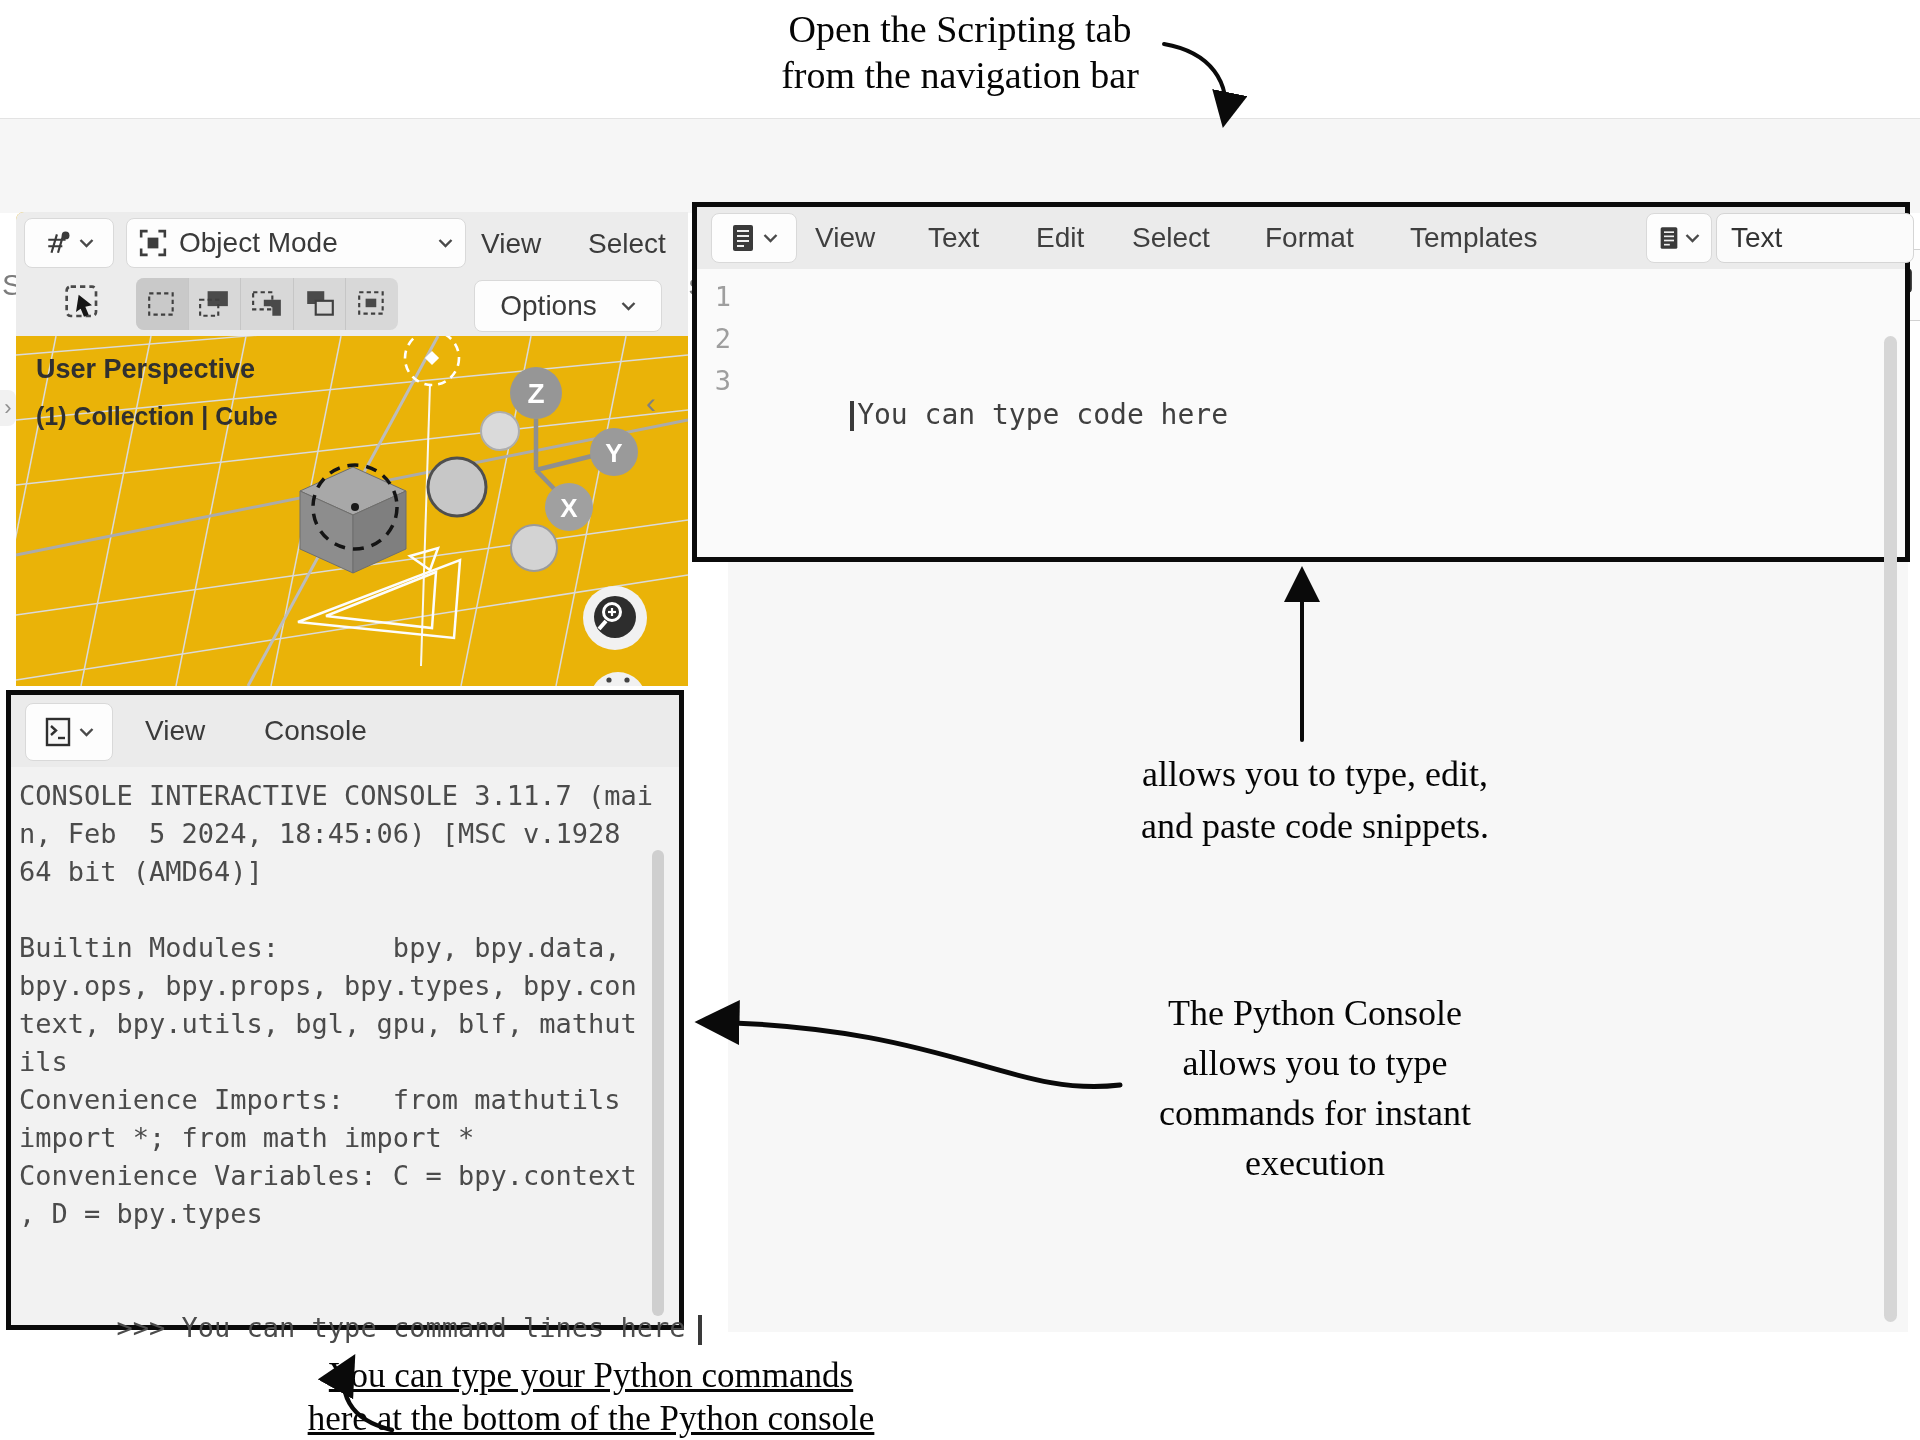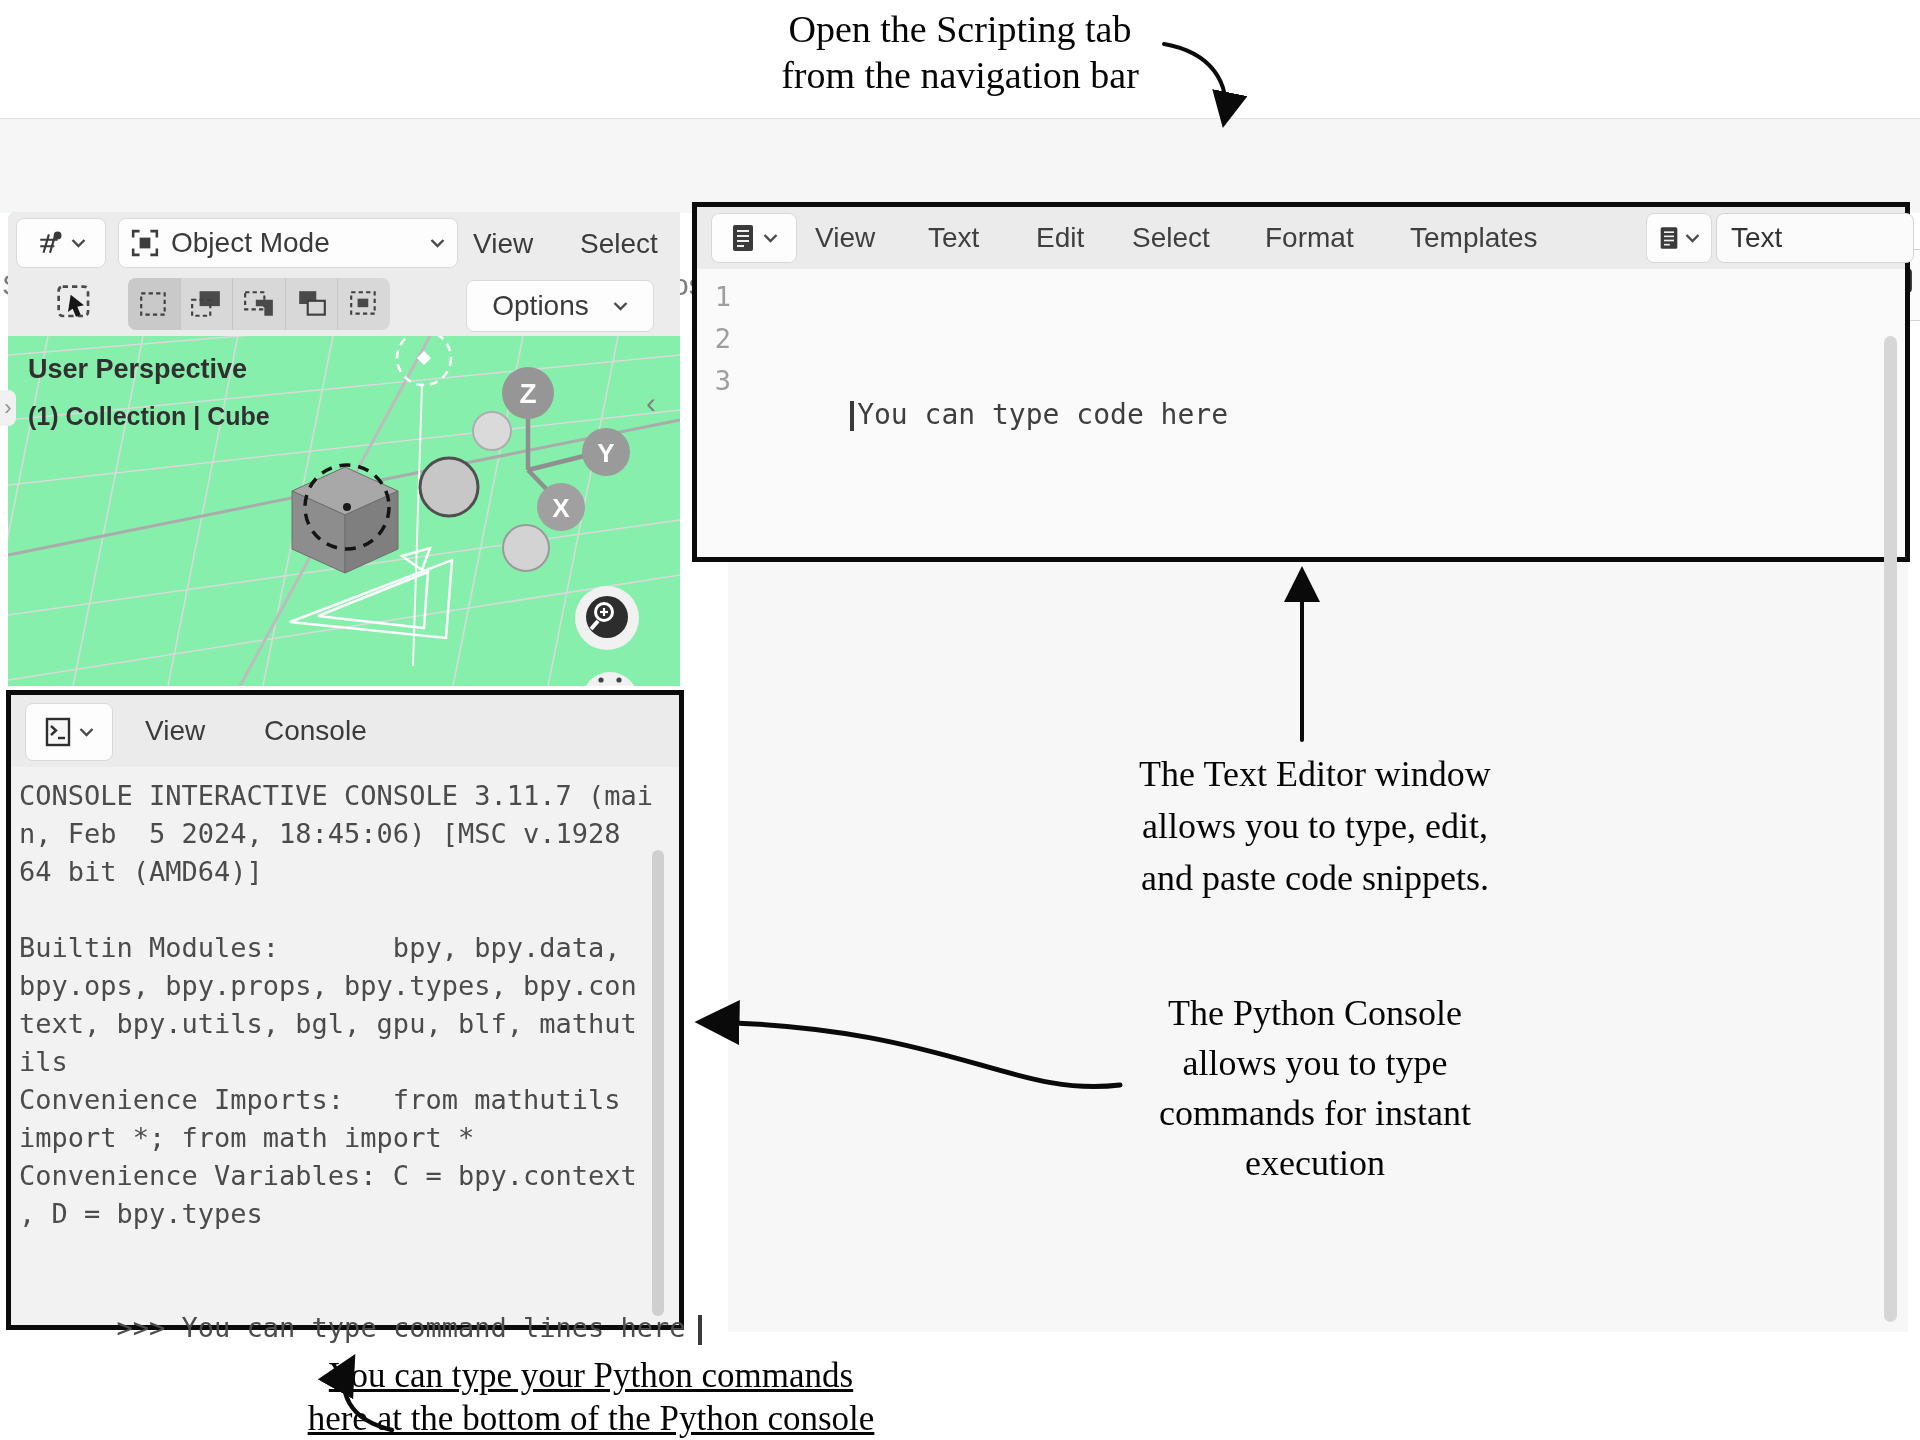--- a/index.html
+++ b/index.html
@@ -27,21 +27,21 @@
   .seg-b .pin{position:absolute;right:10px;top:15px;}
   .seg-c{width:64px;background:#d2d2d2;}
   .seg-d{width:74px;background:#eaeaea;color:#b4b4b4;font-size:28px;}
   .imgbtn{position:absolute;left:1862px;top:130px;width:62px;height:70px;background:#fcfcfc;border:1px solid #d2d2d2;
     border-radius:10px 0 0 10px;display:flex;align-items:center;justify-content:center;}
   
   .btn{position:absolute;background:#fdfdfd;border:1px solid #d9d9d9;border-radius:8px;display:flex;align-items:center;
     color:#3a3a3a;font-size:28px;}
   .menu-label{position:absolute;font-size:28px;color:#3b3b3b;}
   
-  .viewport{position:absolute;left:8px;top:212px;width:672px;height:474px;background:#86efac;border-radius:8px 0 0 0;overflow:hidden;}
+  .viewport{position:absolute;left:16px;top:212px;width:672px;height:474px;background:#eab308;border-radius:8px 0 0 0;overflow:hidden;}
   .vp-header{position:absolute;left:0;top:0;width:672px;height:124px;background:#ececec;}
   .vp-overlay1{position:absolute;left:20px;top:142px;font-size:27px;font-weight:600;color:#303030;z-index:2;}
   .vp-overlay2{position:absolute;left:20px;top:190px;font-size:25px;font-weight:600;color:#303030;z-index:2;}
   .selgroup{position:absolute;left:120px;top:66px;width:262px;height:52px;background:#d8d8d8;border-radius:8px;display:flex;overflow:hidden;}
   .selcell{width:52px;height:52px;display:flex;align-items:center;justify-content:center;border-right:1px solid #c6c6c6;}
   .selcell:last-child{border-right:none;}
   .selcell.active{background:#c9c9c9;}
   .side-chip-l{position:absolute;left:0px;top:390px;width:16px;height:36px;background:#f1f1f1;border-radius:0 8px 8px 0;
     color:#909090;font-size:22px;display:flex;align-items:center;justify-content:center;z-index:3;}
   .side-chip-r{position:absolute;left:646px;top:386px;color:#808080;font-size:30px;z-index:3;}
@@ -352,21 +352,20 @@
     <div class="cline" style="top:462px;">Convenience Variables: C = bpy.context</div>
     <div class="cline" style="top:500px;">, D = bpy.types</div>
     <div class="cline" style="top:538px;"></div>
     <div class="cline" style="top:576px;">
       <span>&gt;&gt;&gt; You can type command lines here</span><span class="cursor"></span>
     </div>
     <div class="con-scroll"></div>
   </div>
 
   <div class="ann ann-te">
-    <div>The Text Editor window</div>
     <div>allows you to type, edit,</div>
     <div>and paste code snippets.</div>
   </div>
   <div class="ann ann-pc">
     <div>The Python Console</div>
     <div>allows you to type</div>
     <div>commands for instant</div>
     <div>execution</div>
   </div>
   <div class="ann ann-bottom">

